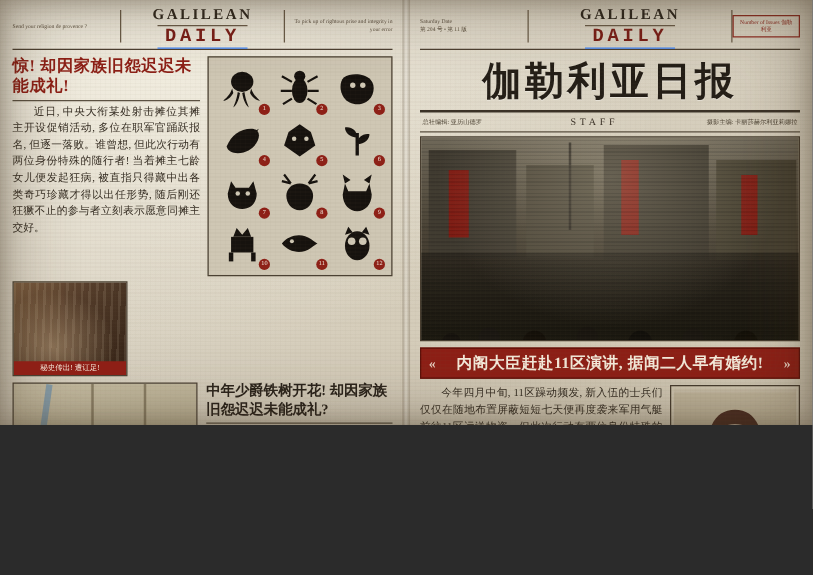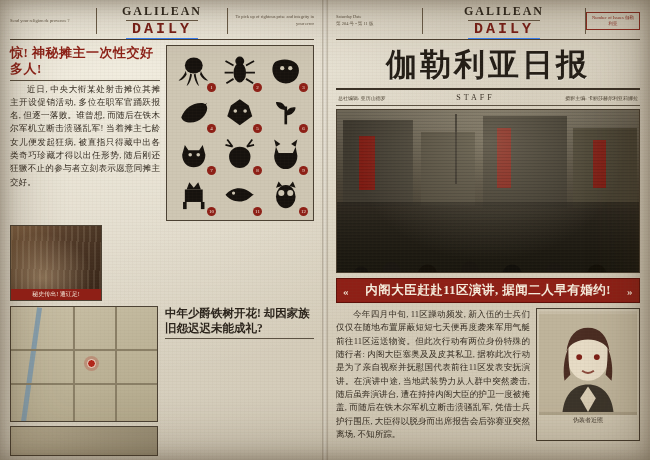--- a/index.html
+++ b/index.html
@@ -4,21 +4,21 @@
 <style>
   * { box-sizing: border-box; }
   html, body {
     margin: 0; padding: 0;
     width: 650px; height: 460px;
     background: #2b2b2b;
     font-family: "Liberation Sans", sans-serif;
   }
   #page {
     position: relative;
-    width: 650px; height: 460px;
+    width: 650px; height: 340px;
     background: #e5e5e5;
     overflow: hidden;
   }
   
   .paper {
     position: absolute; inset: 0;
     background:
       radial-gradient(ellipse at 20% 15%, rgba(255,252,240,.55), rgba(0,0,0,0) 55%),
       radial-gradient(ellipse at 80% 80%, rgba(210,200,178,.6), rgba(0,0,0,0) 60%),
       linear-gradient(145deg, #e6e0d2 0%, #dad3c3 40%, #cfc7b5 100%);
@@ -242,23 +242,23 @@
         <div class="mh-center">
           <div class="mh-title">GALILEAN</div>
           <div class="mh-sub">DAILY</div>
         </div>
         <div class="mh-divider-v"></div>
         <div class="mh-side right">To pick up  of rightous prise and integrity  in your error</div>
       </div>
 
       <div class="l-lead">
         <div class="l-lead-text">
-          <div class="headline-red">惊! 神秘摊主一次性交好多人!</div>
+          <div class="headline-red">惊! 却因家族旧怨迟迟未能成礼!</div>
           <div class="rule-thin"></div>
-          <div class="body-cjk indent">近日, 中央大衔某处射击摊位其摊主开设促销活动, 多位在职军官踊跃报名, 但逐一落败。谁曾想, 而随后在铁木尔军机立断击溃骚乱军! 当着摊主七龄女儿便发起狂病, 被直指只得藏中出各类奇巧珍藏才得以出任形势, 随后刚还狂獗不止的参与者立刻表示愿意同摊主交好。</div>
+          <div class="body-cjk indent">近日, 中央大衔某处射击摊位其摊主开设促销活动, 多位在职军官踊跃报名, 但逐一落败。谁曾想, 但此次行动有两位身份特殊的随行者! 当着摊主七龄女儿便发起狂病, 被直指只得藏中出各类奇巧珍藏才得以出任形势, 随后刚还狂獗不止的参与者立刻表示愿意同摊主交好。</div>
         </div>
 
         <div class="silhouette-box">
           <div class="sil-grid">
             <div class="sil-cell">
               <svg viewBox="0 0 40 40">
                   <ellipse cx="20" cy="14" rx="10" ry="9" fill="#16120e"></ellipse>
                   <path d="M11 20c-2 6-6 9-8 11 3 0 7-3 9-7zM16 23c-1 7-3 11-4 14 2-1 5-6 6-13zM22 23c1 7 3 11 4 14-2-1-5-6-6-13zM28 20c2 6 6 9 8 11-3 0-7-3-9-7z" fill="#16120e"></path>
                 </svg>
               <span class="sil-num">1</span>

